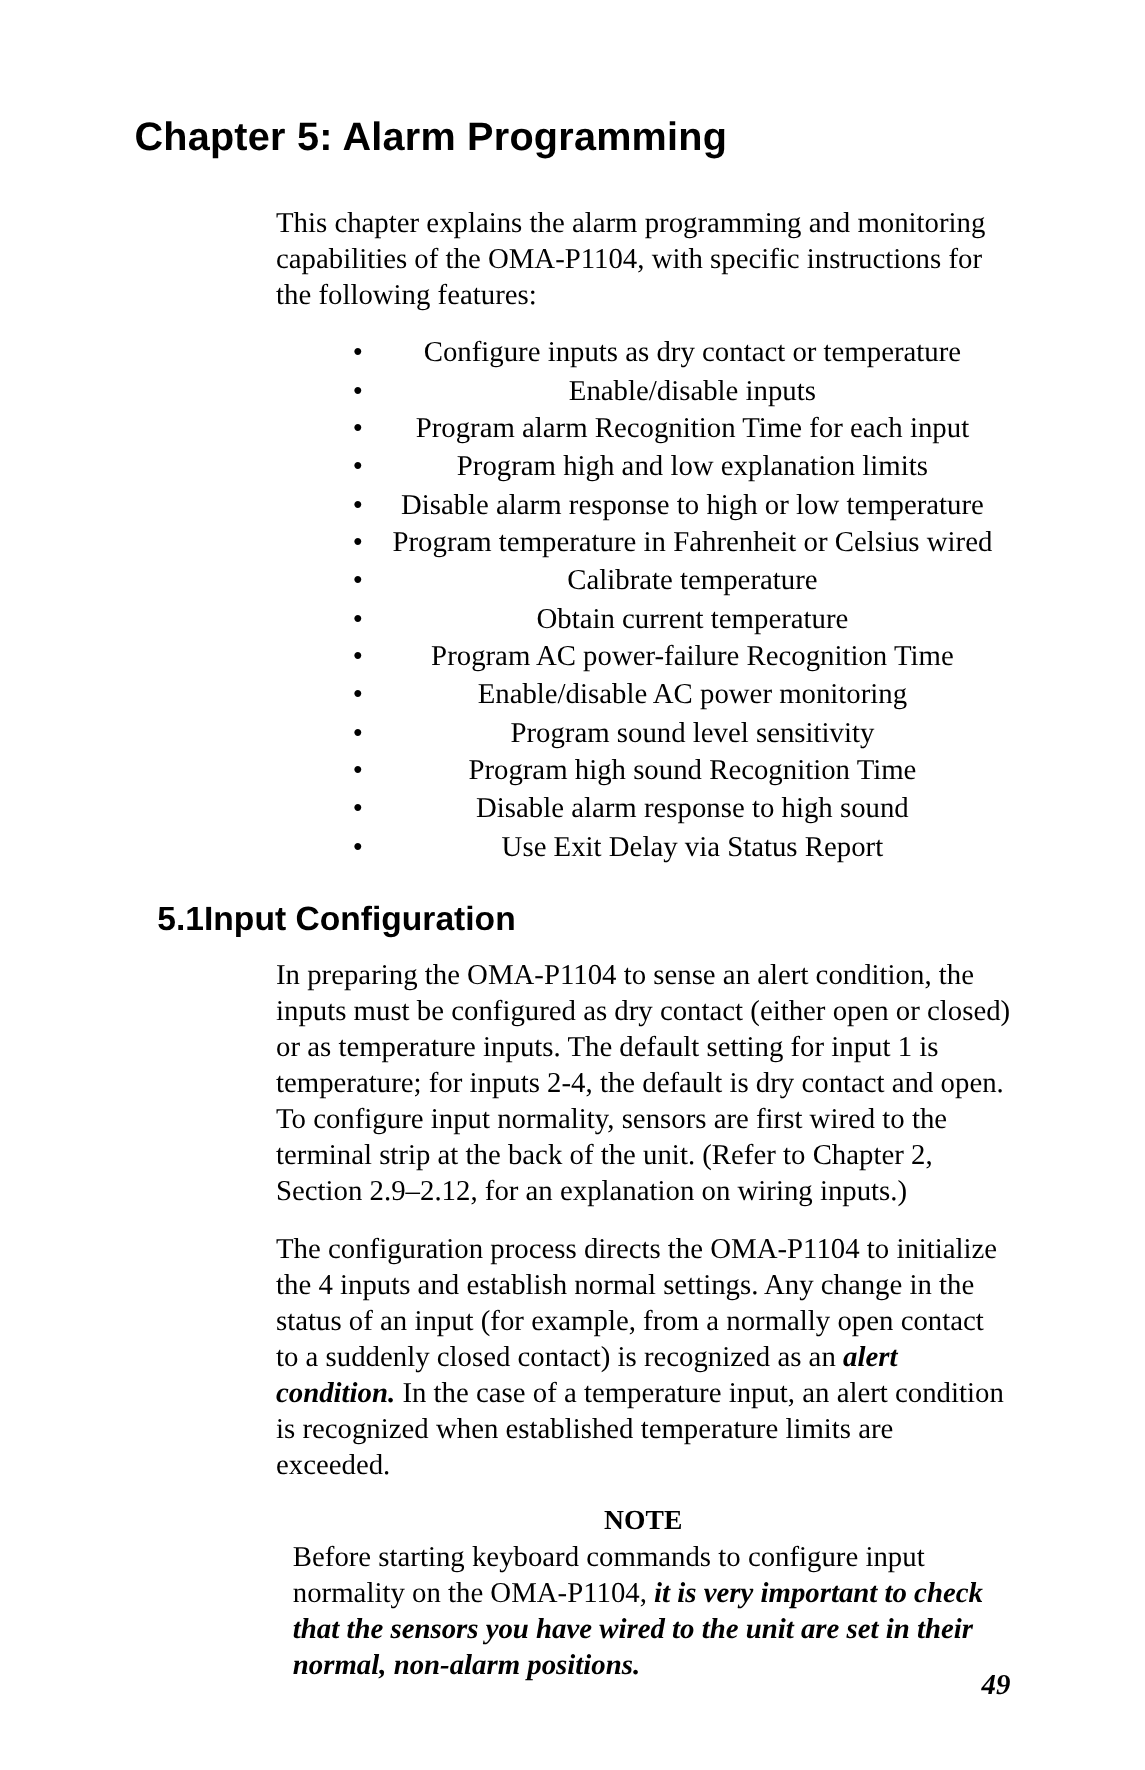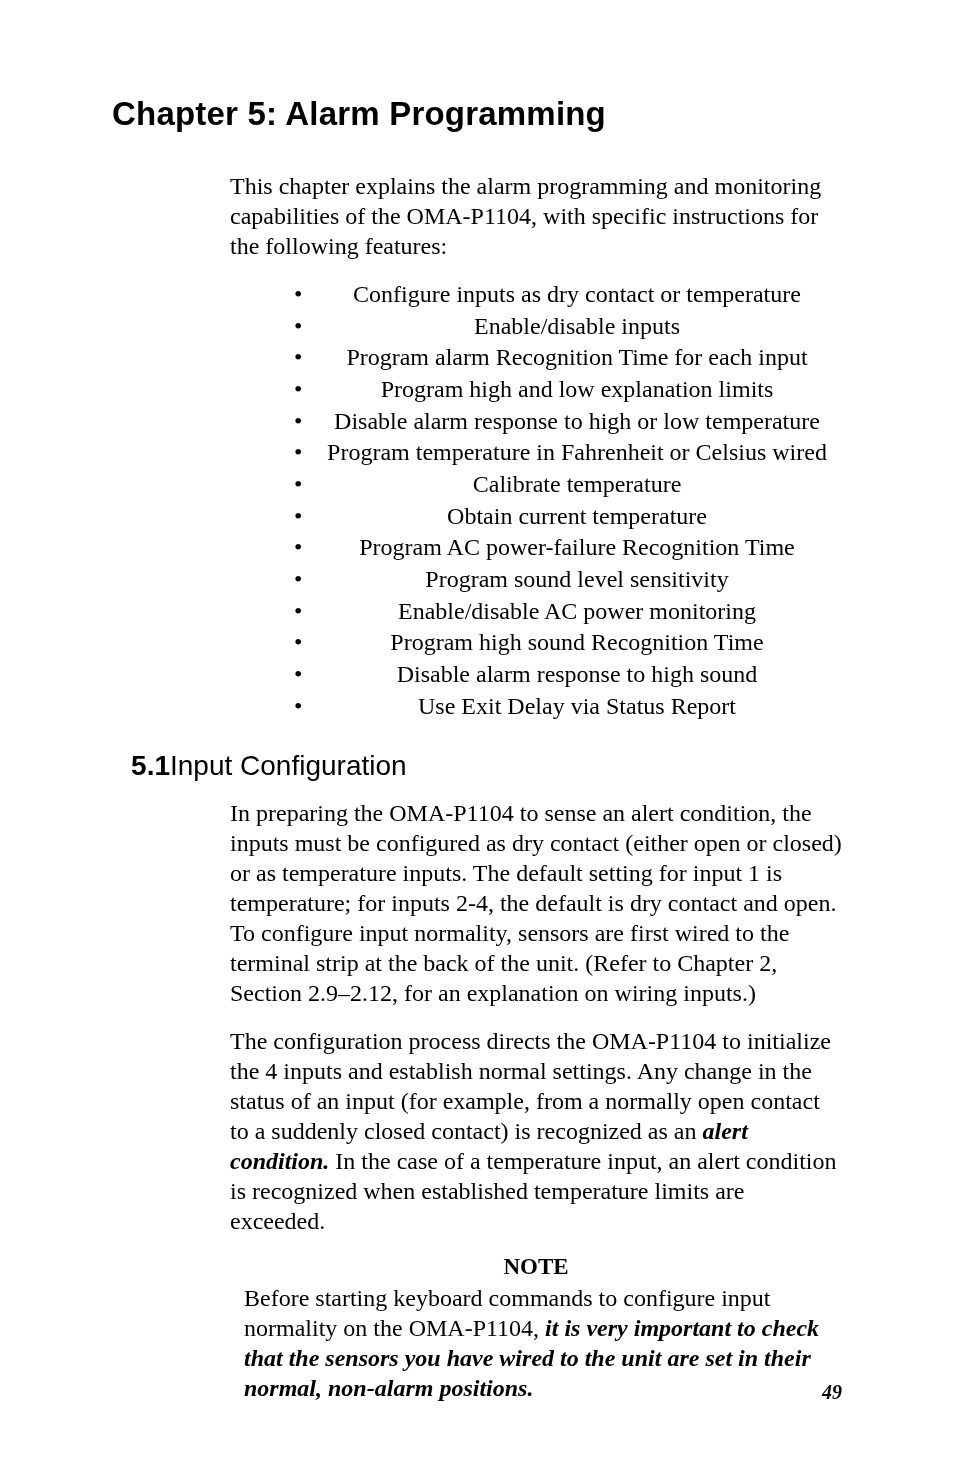--- a/index.html
+++ b/index.html
@@ -50,21 +50,21 @@
       text-align: right;
     }
     .section-num {
       font-family: Arial, Helvetica, sans-serif;
       font-weight: bold;
       font-size: 28px;
       width: 58px;
     }
     .section-title {
       font-family: Arial, Helvetica, sans-serif;
-      font-weight: normal;
+      font-weight: bold;
       font-size: 28px;
     }
     .body-para {
       font-size: 24px;
       line-height: 1.25;
       margin-left: 118px;
       margin-bottom: 18px;
     }
     .body-para .alert-em {
       font-weight: bold;
@@ -84,46 +84,46 @@
       margin-left: 132px;
       margin-right: 14px;
     }
     .note-body .note-em {
       font-weight: bold;
       font-style: italic;
       font-family: Liberation Serif, serif;
     }
     .page-number {
       position: absolute;
-      bottom: 71px;
+      bottom: 56px;
       right: 112px;
       font-weight: bold;
       font-style: italic;
-      font-size: 20px;
+      font-size: 24px;
     }
   </style>
 </head>
 <body>
 
 <h1 class="chapter-title">Chapter 5: Alarm Programming</h1>
 
 <p class="intro-para">This chapter explains the alarm programming and monitoring capabilities of the OMA-P1104, with specific instructions for the following features:</p>
 
 <ul class="bullet-list">
   <li>Configure inputs as dry contact or temperature</li>
   <li>Enable/disable inputs</li>
   <li>Program alarm Recognition Time for each input</li>
   <li>Program high and low explanation limits</li>
   <li>Disable alarm response to high or low temperature</li>
   <li>Program temperature in Fahrenheit or Celsius wired</li>
   <li>Calibrate temperature</li>
   <li>Obtain current temperature</li>
   <li>Program AC power-failure Recognition Time</li>
+  <li>Enable/disable AC power monitoring</li>
   <li>Program sound level sensitivity</li>
-  <li>Enable/disable AC power monitoring</li>
   <li>Program high sound Recognition Time</li>
   <li>Disable alarm response to high sound</li>
   <li>Use Exit Delay via Status Report</li>
 </ul>
 
 <div class="section-row">
   <div class="section-num">5.1</div>
   <div class="section-title">Input Configuration</div>
 </div>
 

